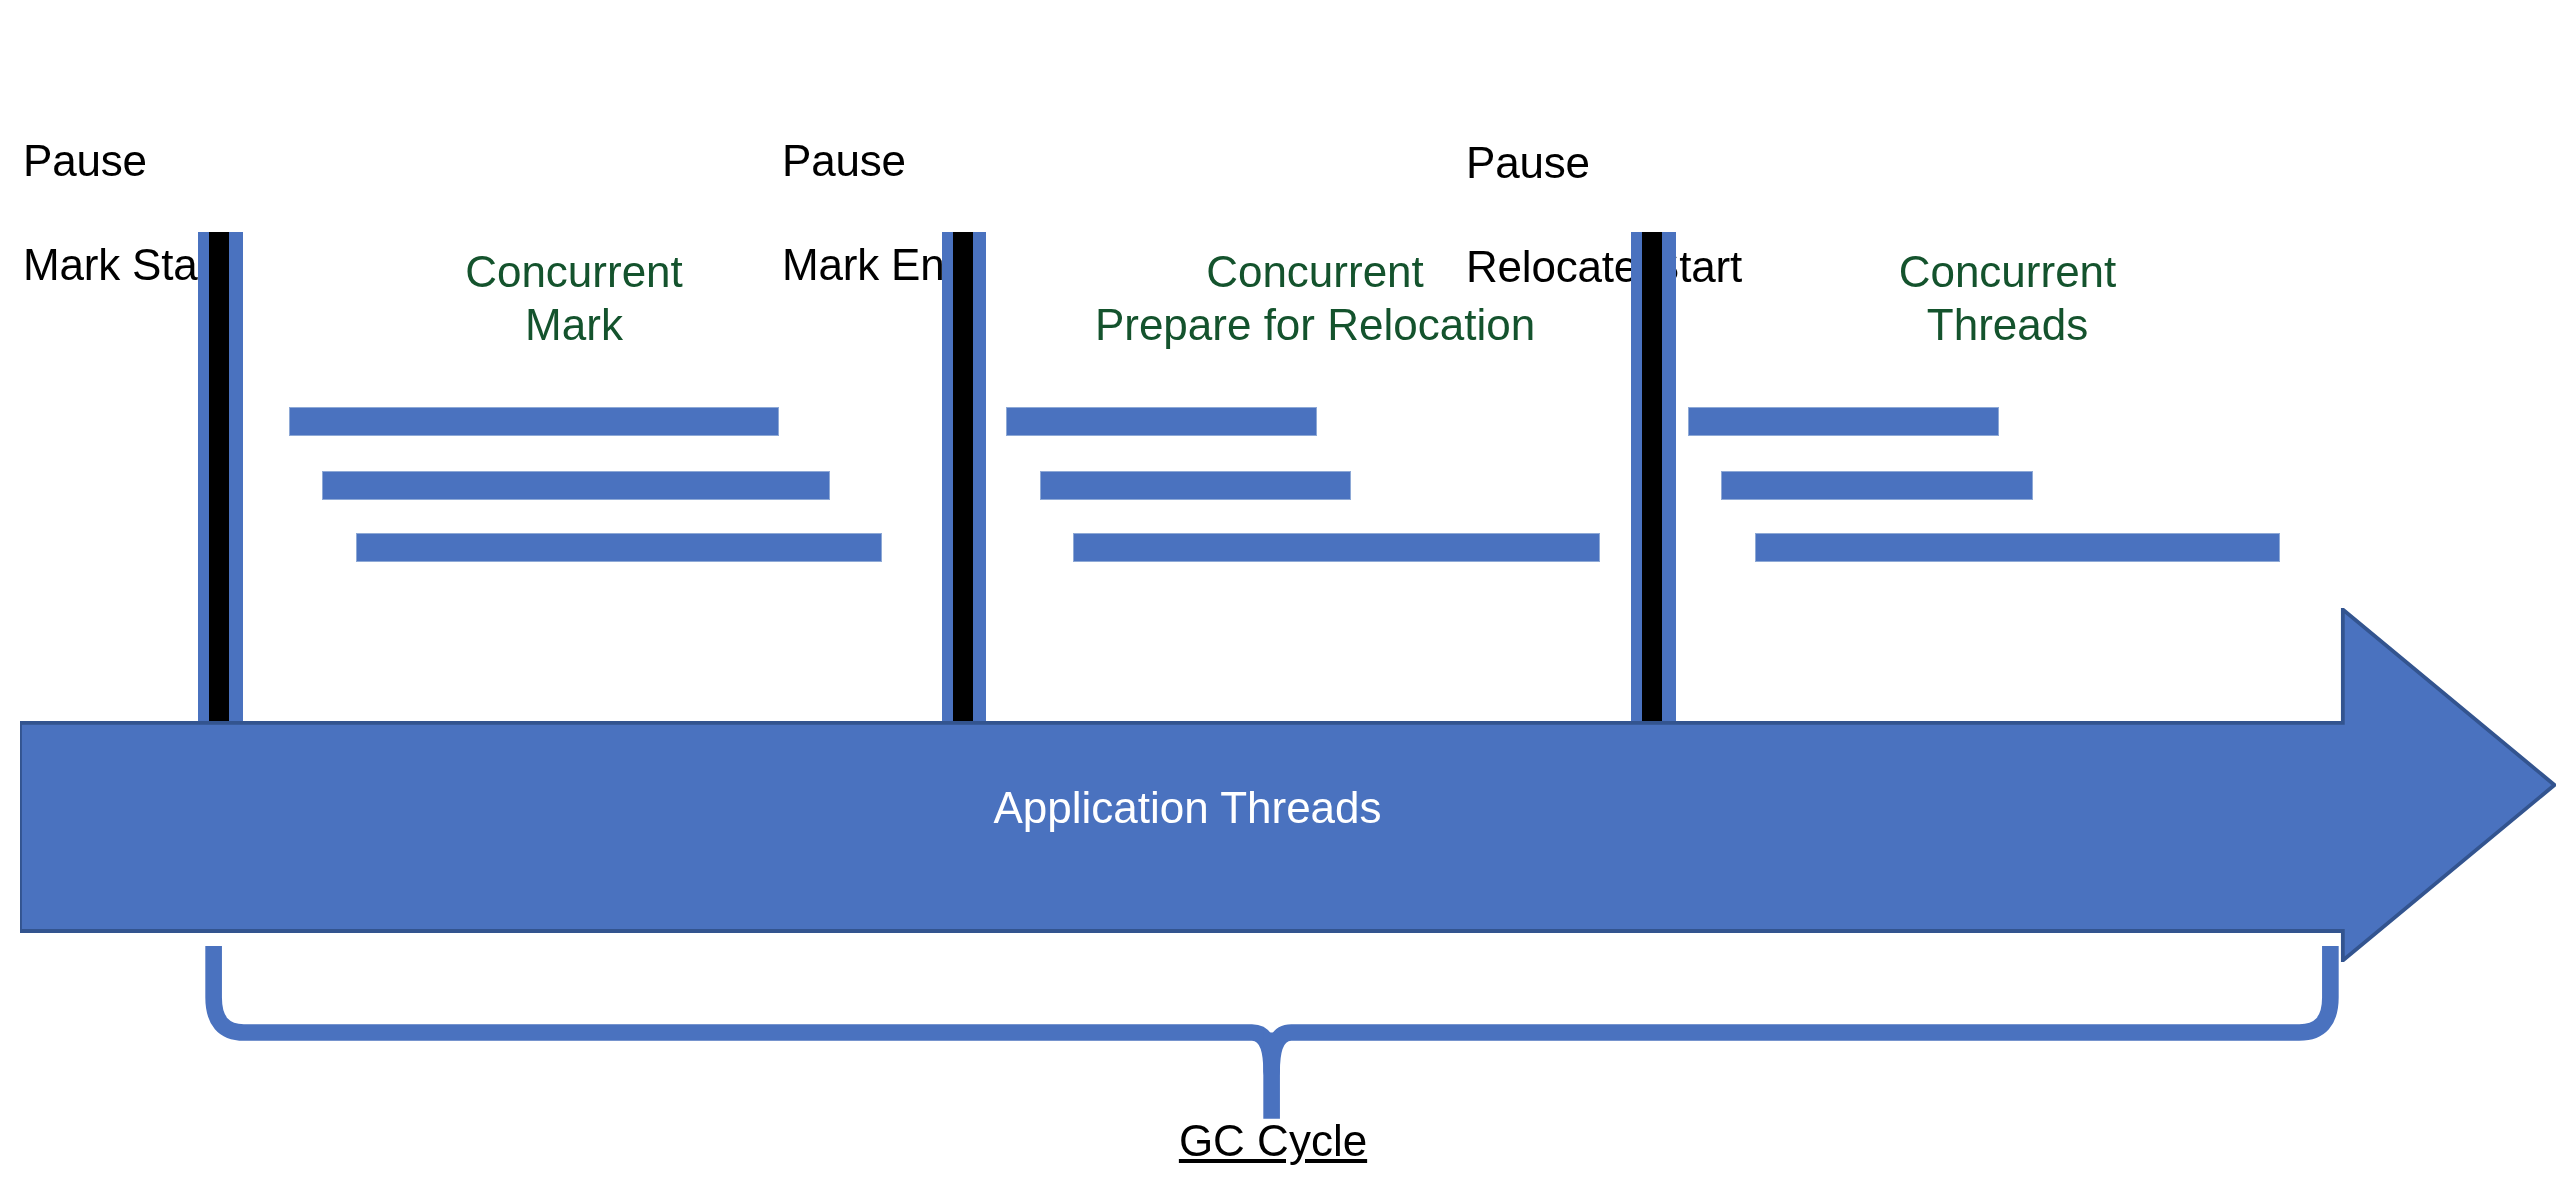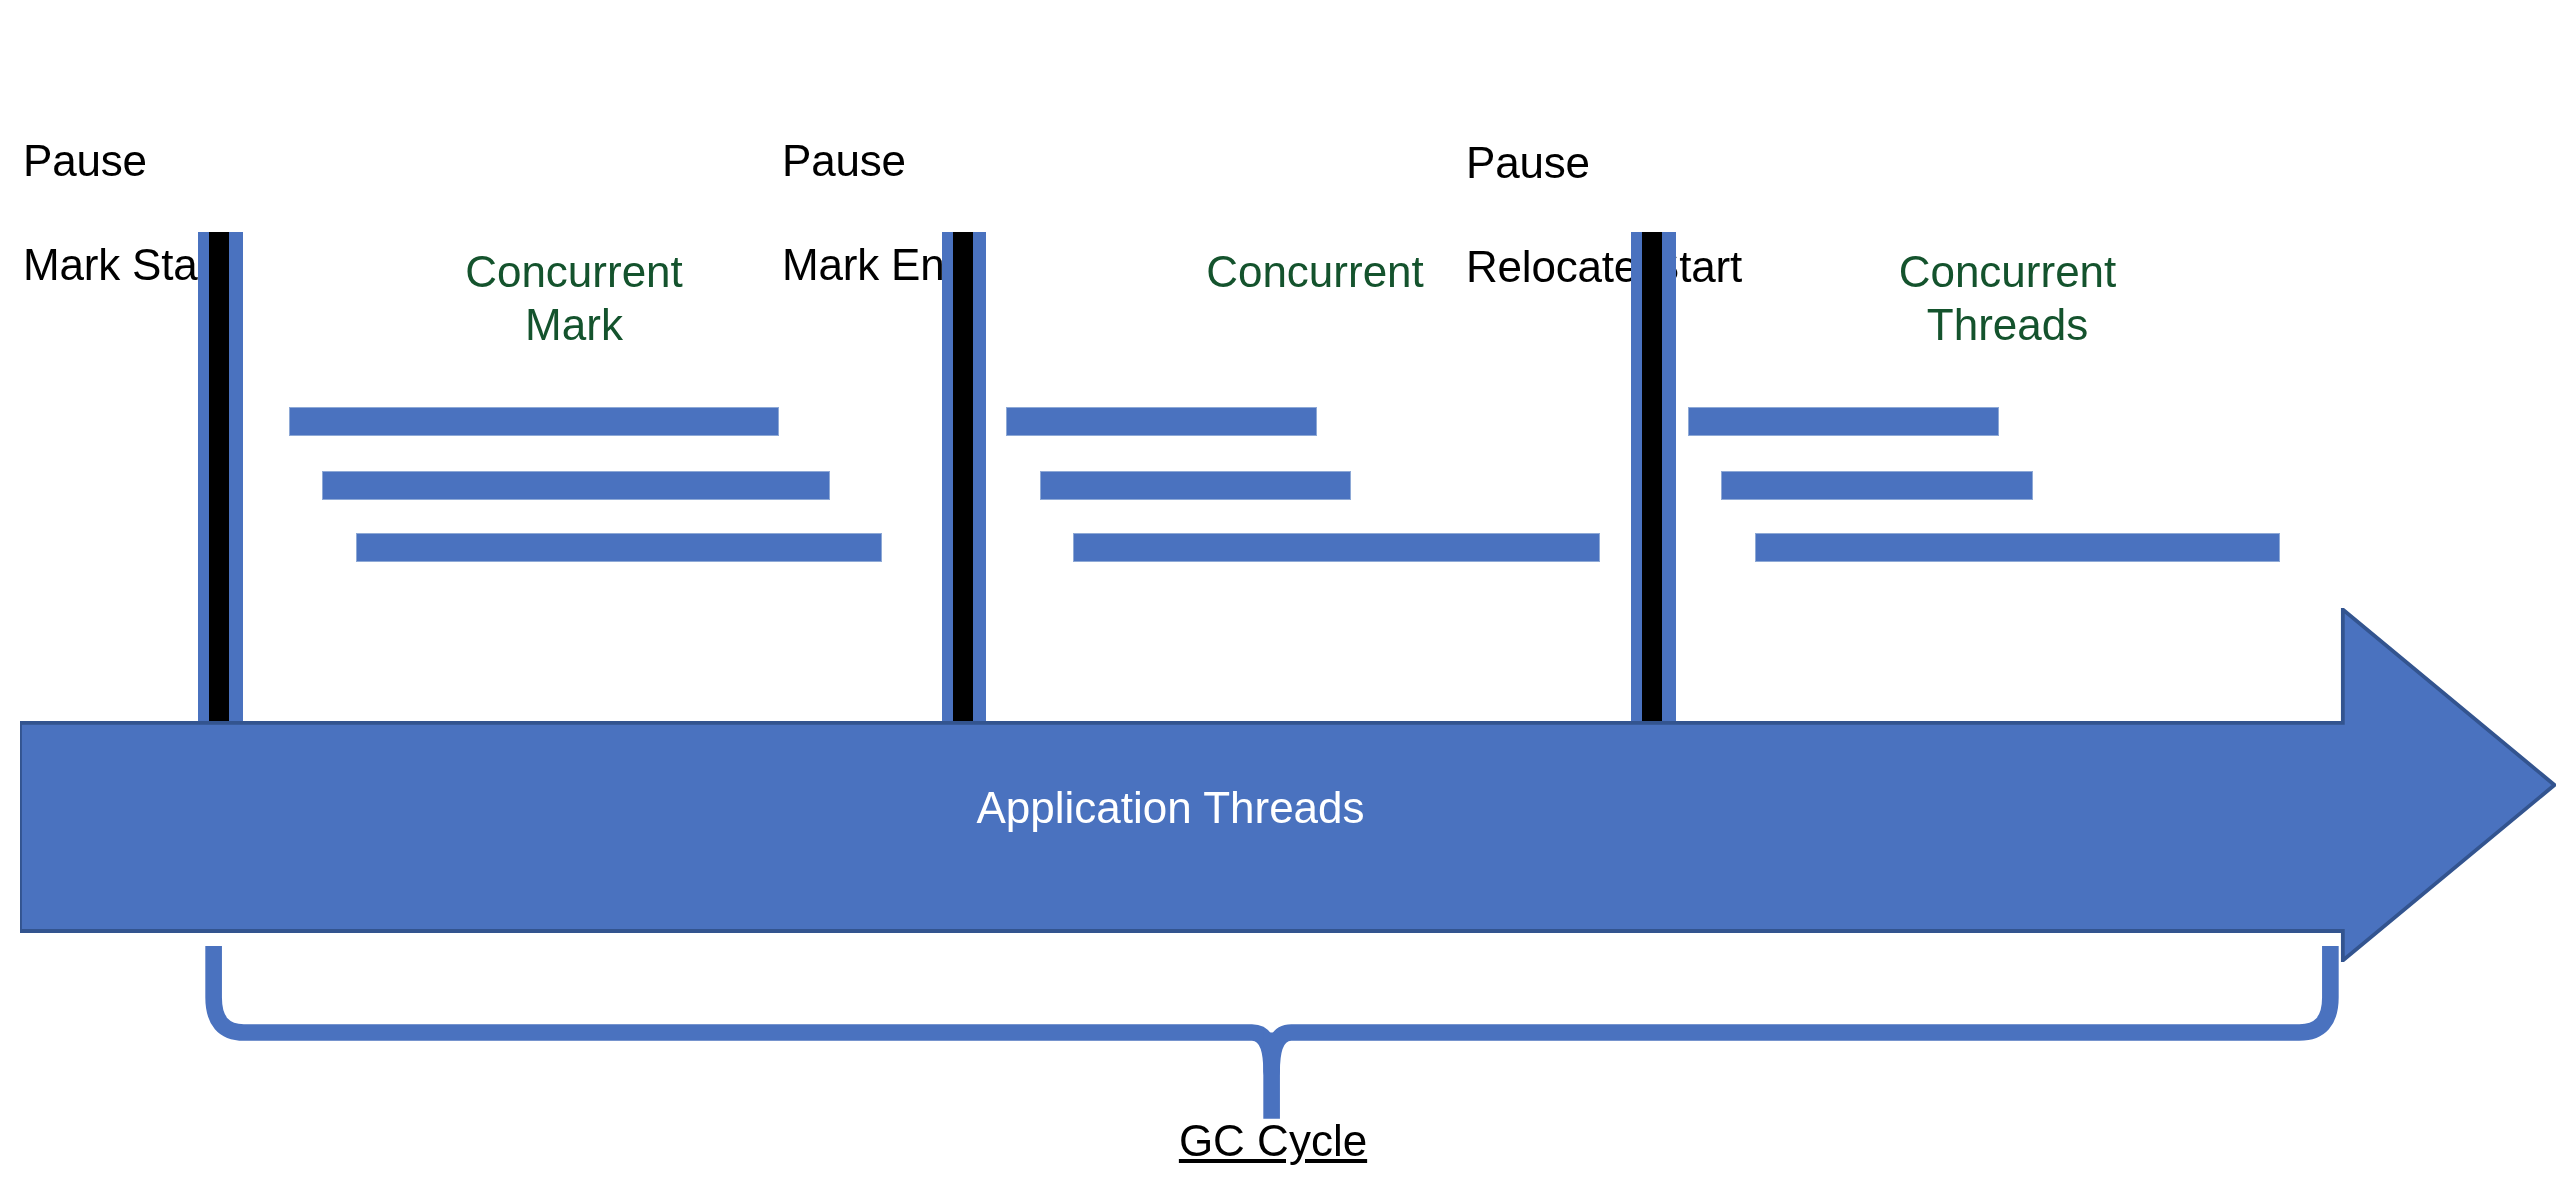--- a/index.html
+++ b/index.html
@@ -75,21 +75,21 @@
     width: 2536px;
     height: 354px;
   }
   #app-threads-arrow svg {
     display: block;
     width: 100%;
     height: 100%;
   }
   #app-threads-label {
     position: absolute;
-    left: 9px;
+    left: 26px;
     top: 786px;
     width: 2323px;
     text-align: center;
     color: #ffffff;
     font-size: 44px;
     line-height: 1;
   }
 
   
   #gc-brace {
@@ -136,20 +136,21 @@
     <span class="l2">Relocate Start</span>
   </div>
 
   <div class="conc-label" style="left:355px; top:246px; width:438px;">
     <span class="l1">Concurrent</span>
     <span class="l2">Mark</span>
   </div>
 
   <div class="conc-label" style="left:1005px; top:246px; width:620px;">
     <span class="l1">Concurrent</span>
+    <span class="l2">Prepare for Relocation</span>
   </div>
 
   <div class="conc-label" style="left:1773px; top:246px; width:469px;">
     <span class="l1">Concurrent</span>
     <span class="l2">Threads</span>
   </div>
 
   <div class="pause-bar" style="left:198px; top:232px; width:45px; height:698px;">
     <div class="blue"></div>
     <div class="black" style="left:11.3px; width:19.7px;"></div>

